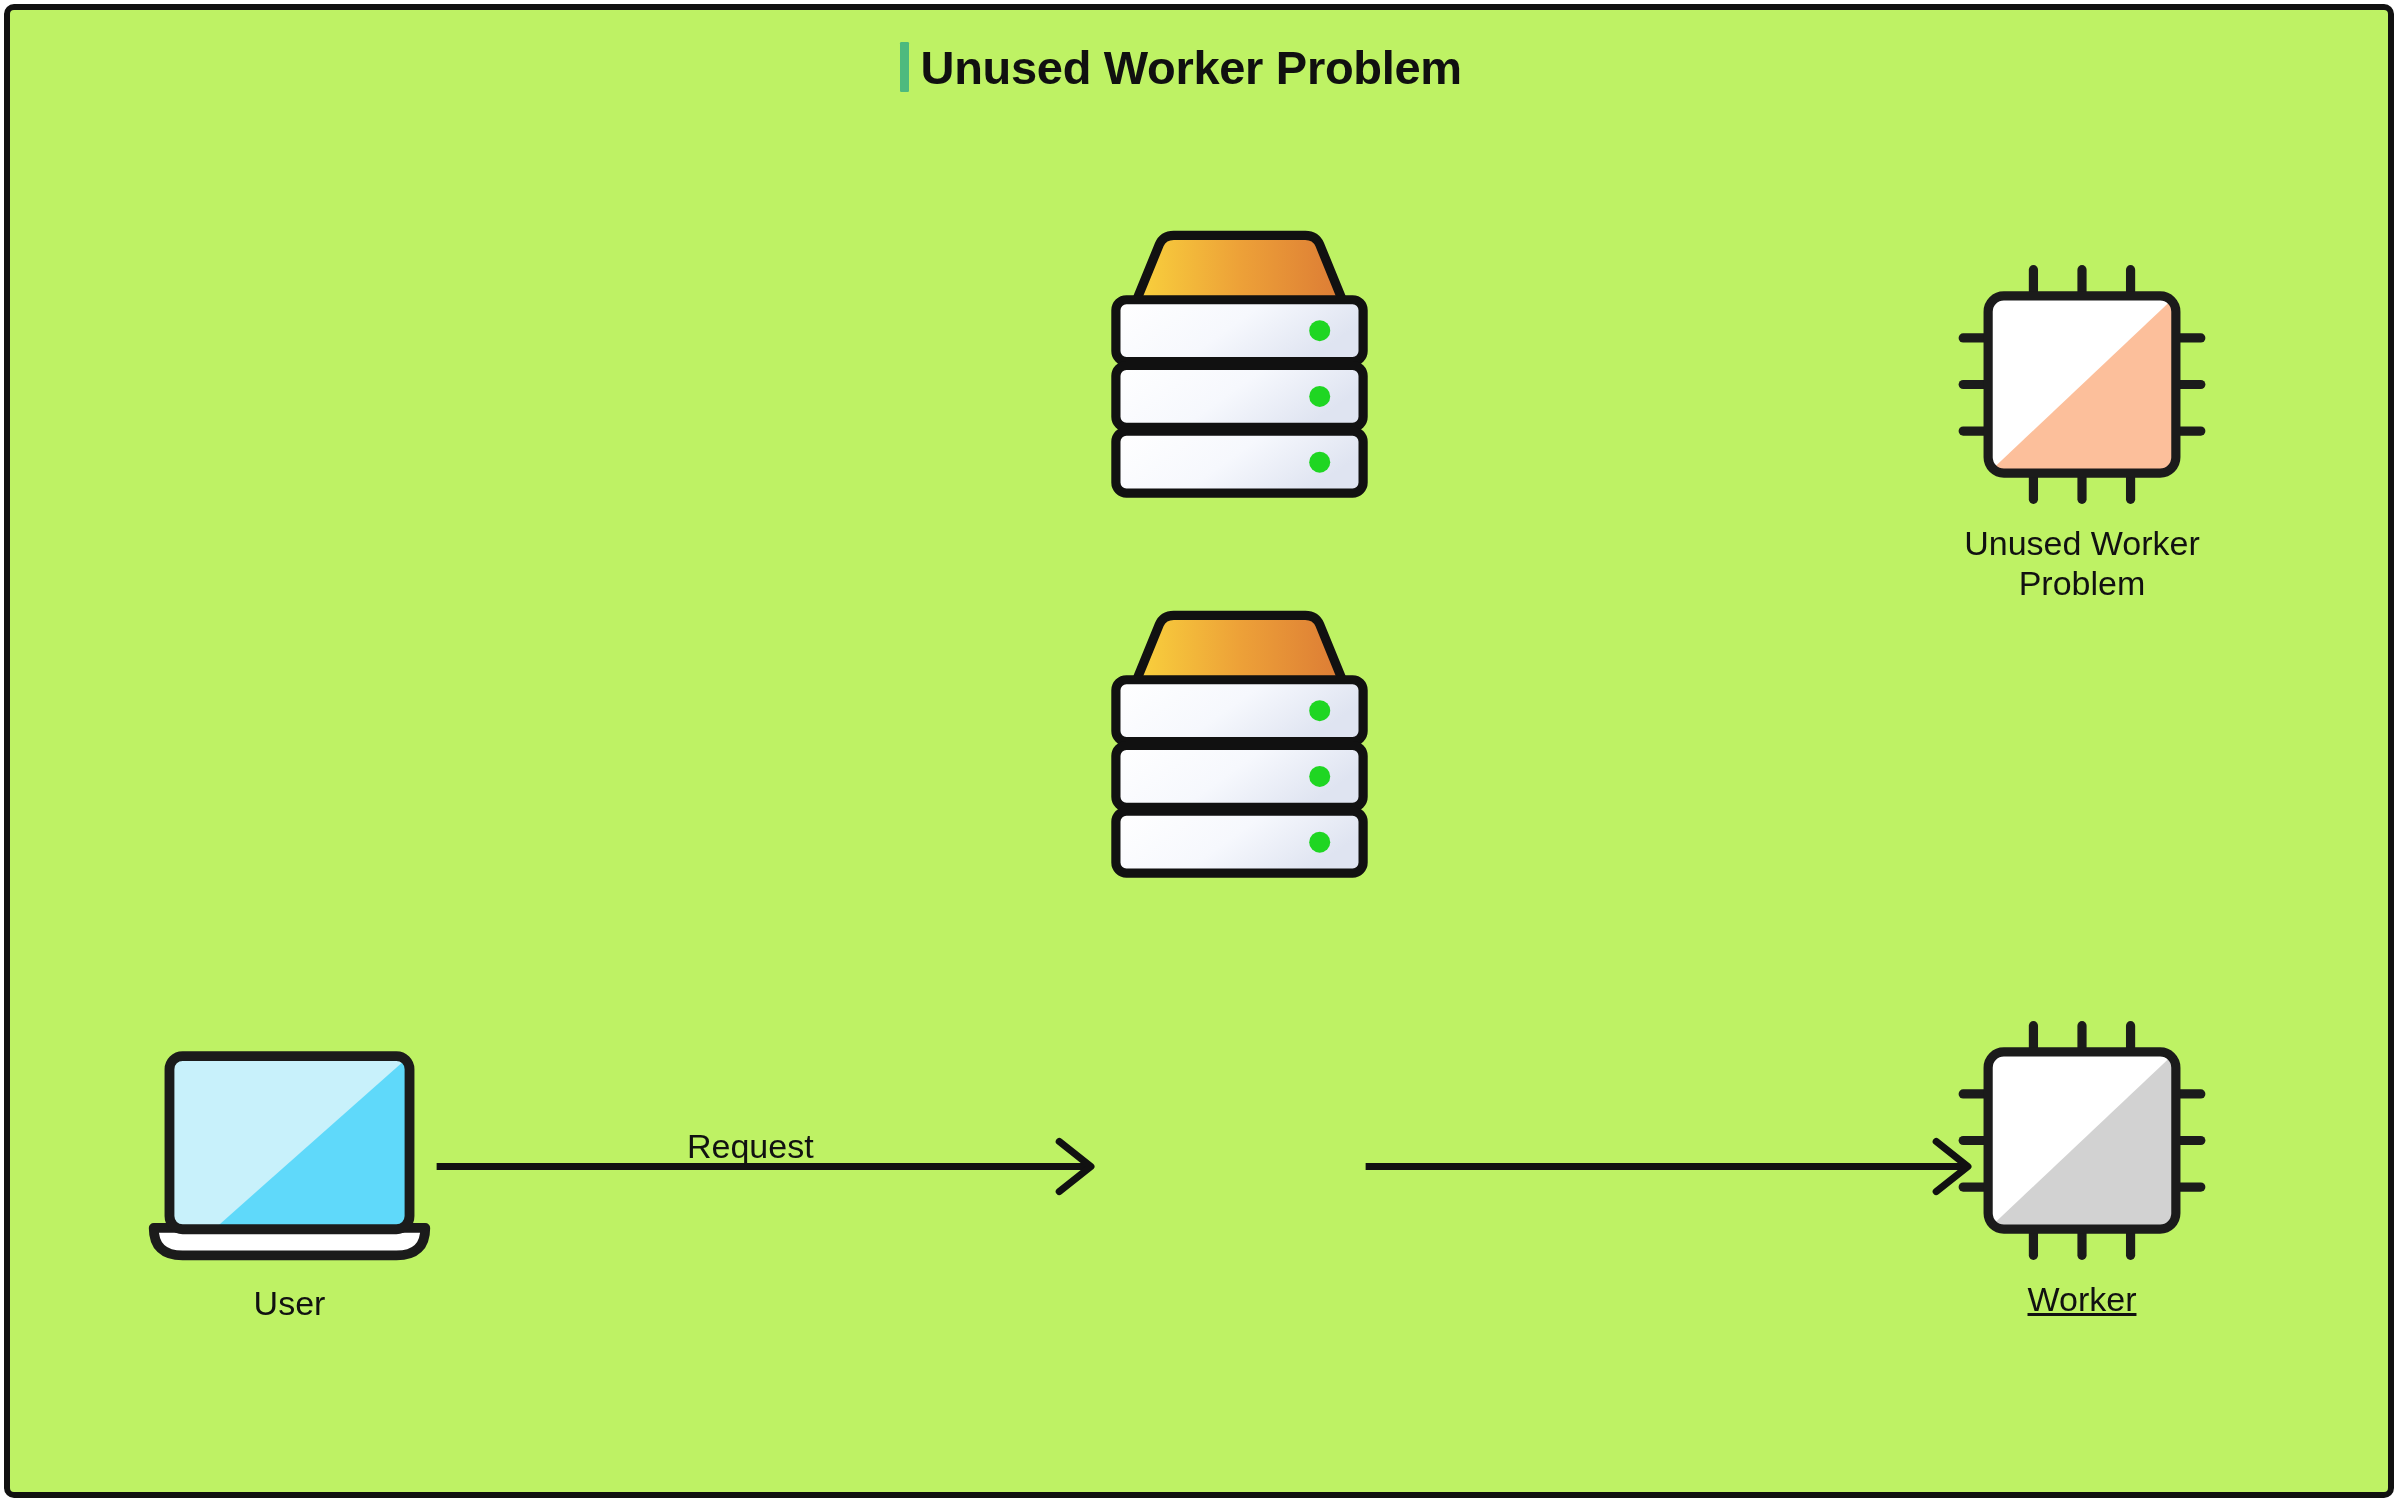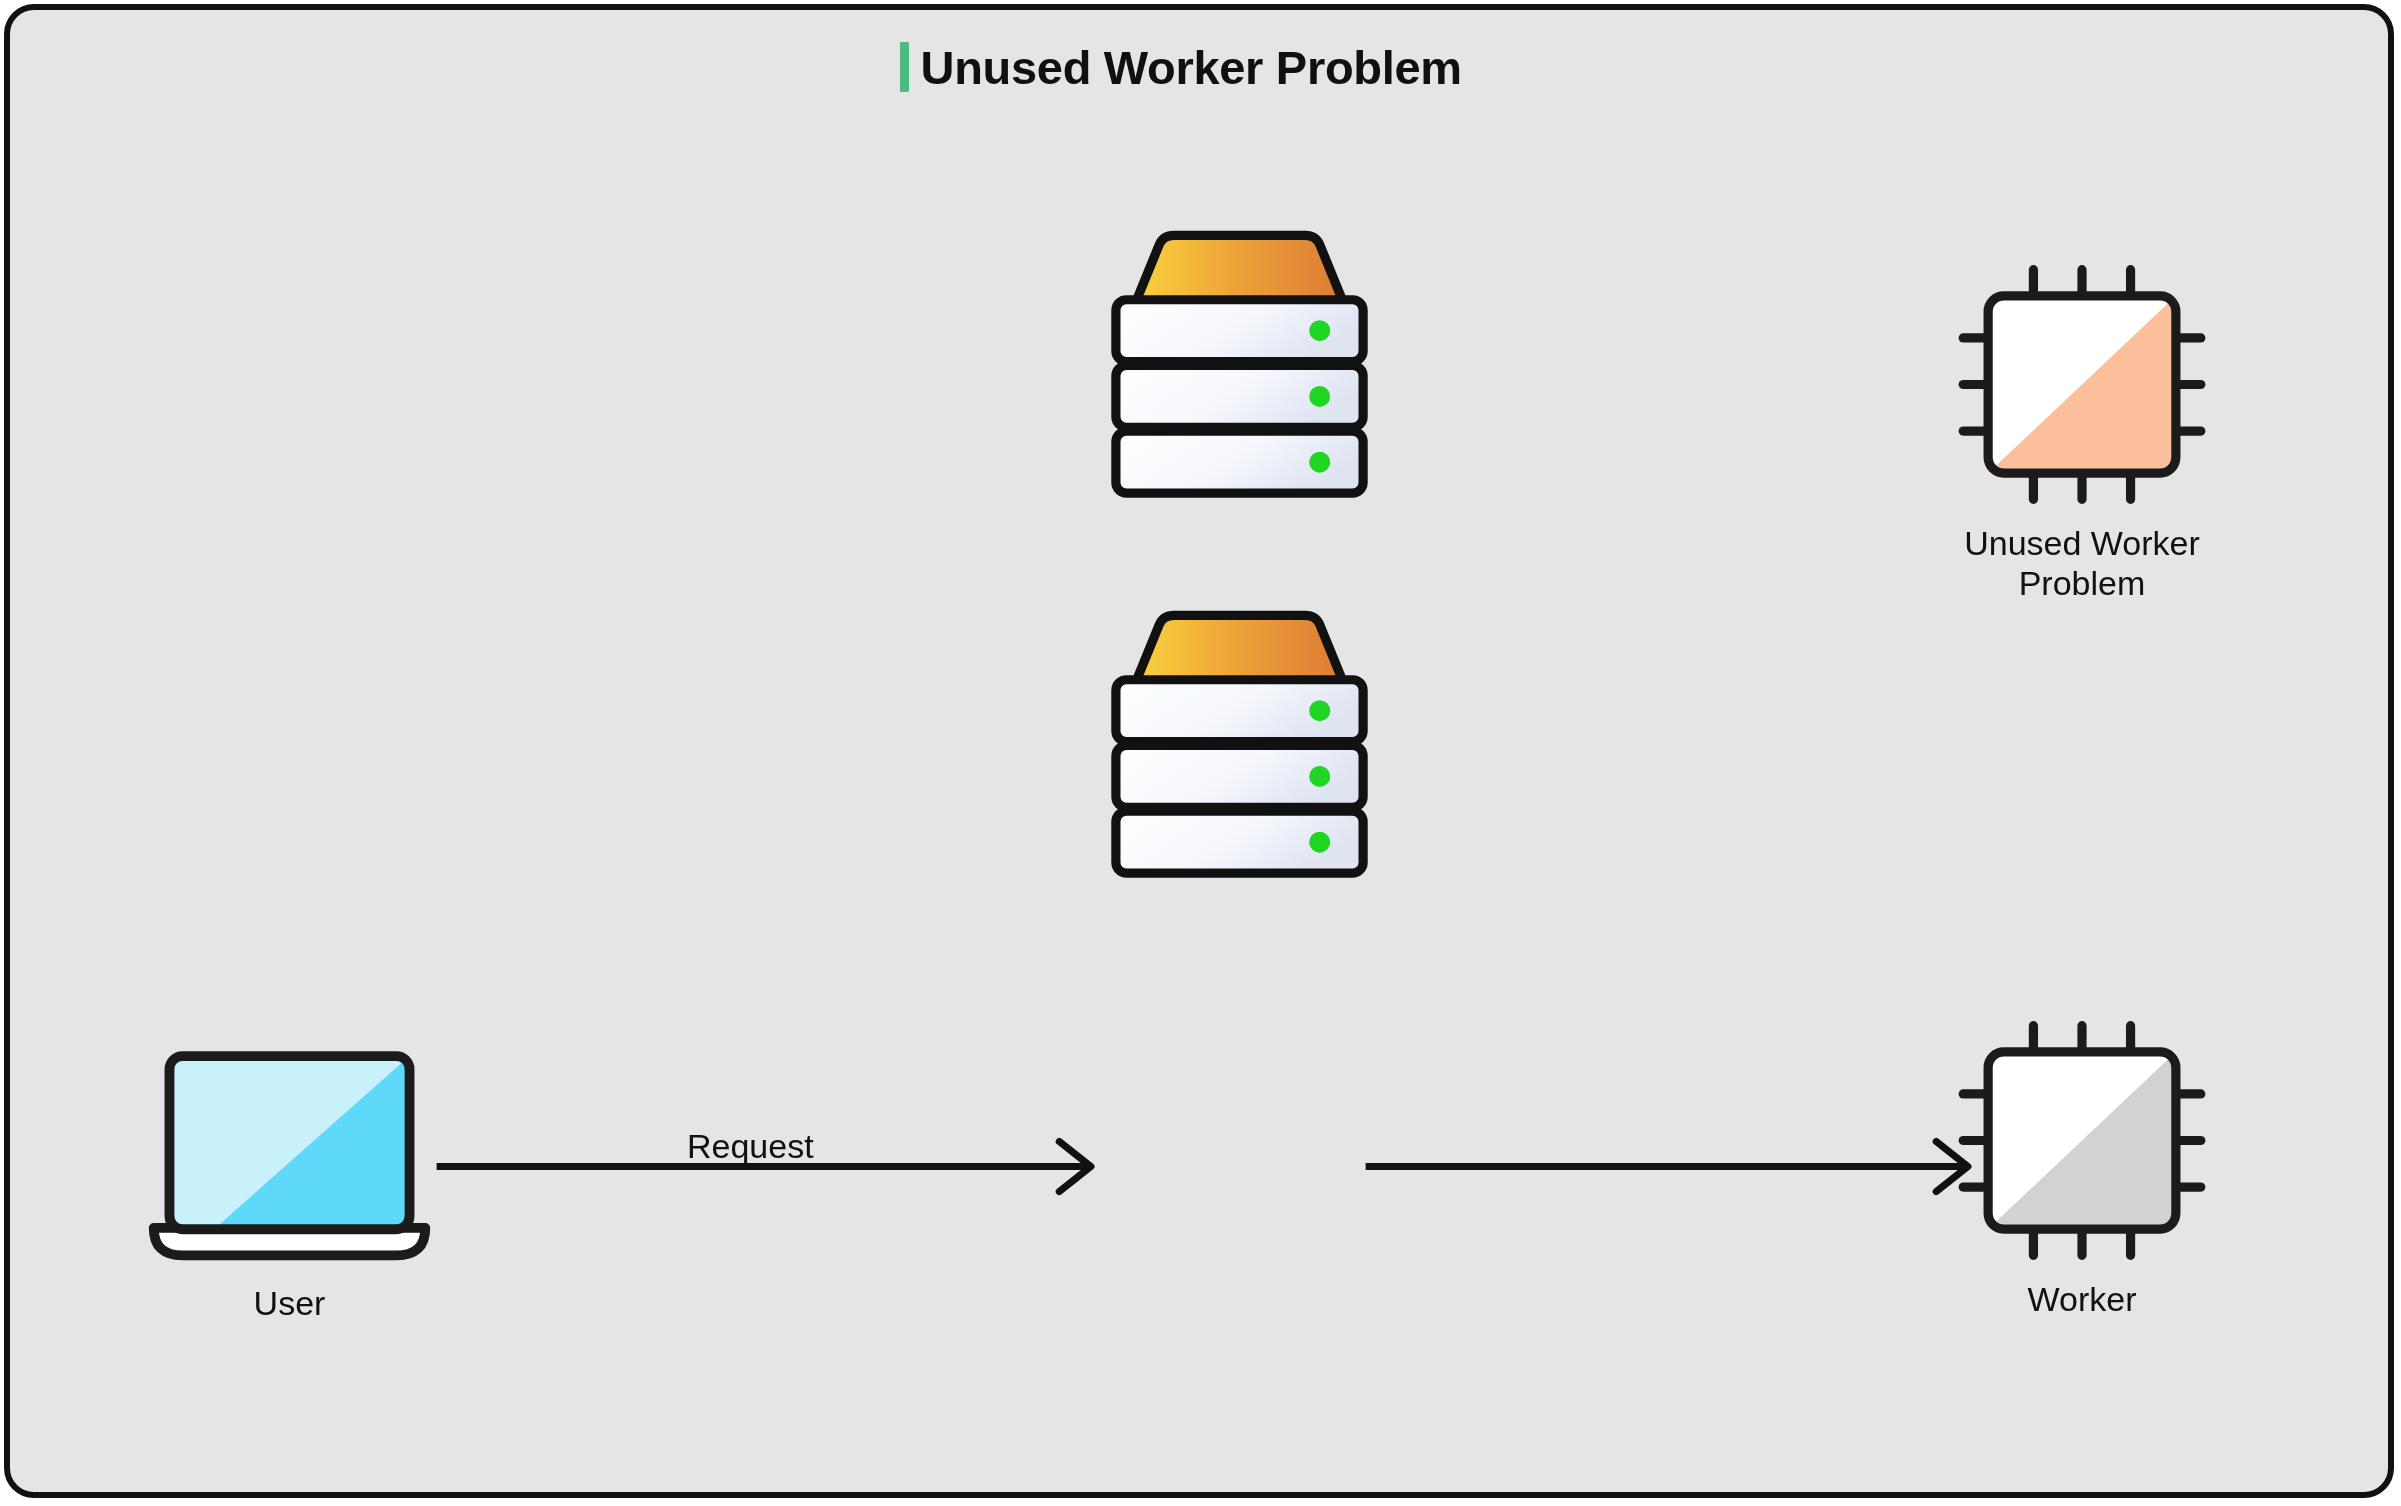--- a/index.html
+++ b/index.html
@@ -12,23 +12,23 @@
     height: 1506px;
     font-family: "Liberation Sans", sans-serif;
     overflow: hidden;
   }
   #canvas {
     position: absolute;
     left: 4px;
     top: 4px;
     width: 2390px;
     height: 1494px;
-    background: #e5e5e5;
+    background: #bef264;
     border: 6px solid #111111;
-    border-radius: 30px;
+    border-radius: 10px;
     box-sizing: border-box;
     overflow: hidden;
   }
 
   
   #title-row {
     position: absolute;
     left: 890px;
     top: 32px;
     display: flex;
@@ -177,21 +177,21 @@
         <line x1="334" y1="185" x2="376" y2="185"></line>
         <line x1="334" y1="256" x2="376" y2="256"></line>
       </g>
       <clipPath id="chipClipWorker">
         <rect x="52" y="50" width="286" height="270" rx="24" ry="24"></rect>
       </clipPath>
       <rect x="52" y="50" width="286" height="270" rx="24" ry="24" fill="#ffffff"></rect>
       <polygon points="338,50 338,320 52,320" fill="#d2d2d2" clip-path="url(#chipClipWorker)"></polygon>
       <rect x="52" y="50" width="286" height="270" rx="24" ry="24" fill="none" stroke="#1b1b1b" stroke-width="14"></rect>
     </svg>
-    <div class="node-label" style="top:260px;">Worker</div>
+    <div class="node-label" style="top:260px;text-decoration:underline;">Worker</div>
   </div>
 
   <div class="node" style="left:125px; top:1029px; width:309px; height:223px;">
     <svg width="309" height="223" viewBox="0 0 470 340">
 
       <path d="M 28 288 L 442 288 Q 442 330 398 330 L 72 330 Q 28 330 28 288 Z" fill="#ffffff" stroke="#1b1b1b" stroke-width="15" stroke-linejoin="round"></path>
 
       <clipPath id="screenClip">
         <rect x="52" y="26" width="366" height="264" rx="20" ry="20"></rect>
       </clipPath>

